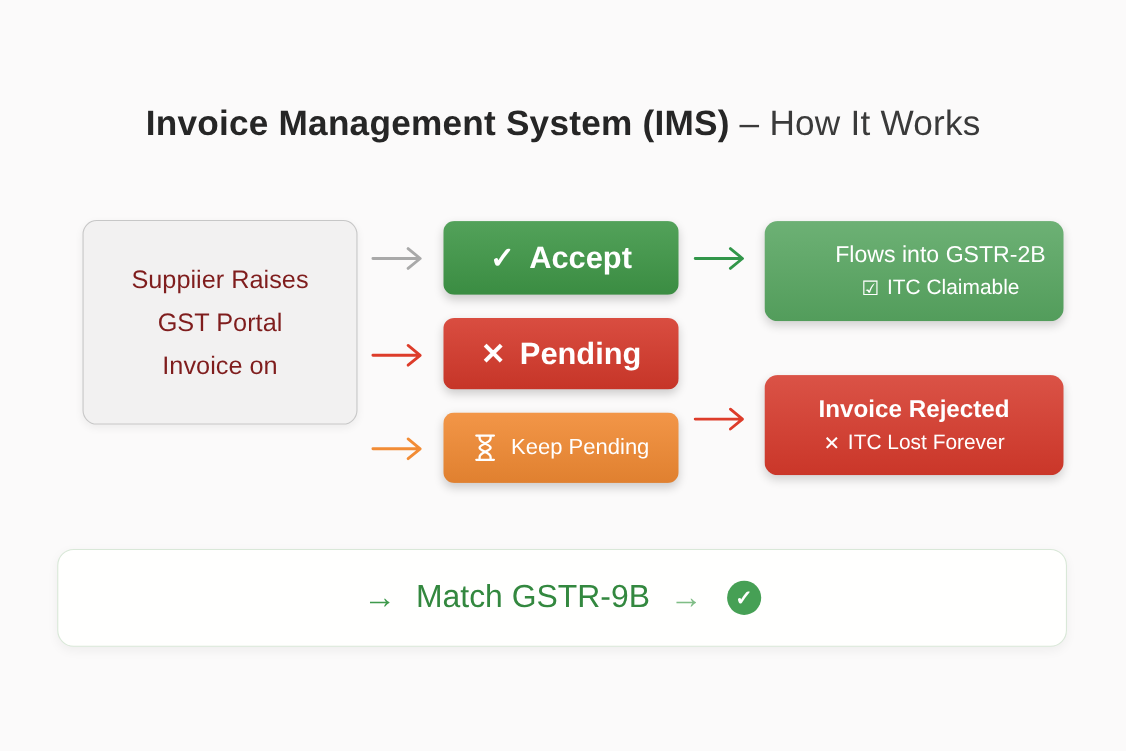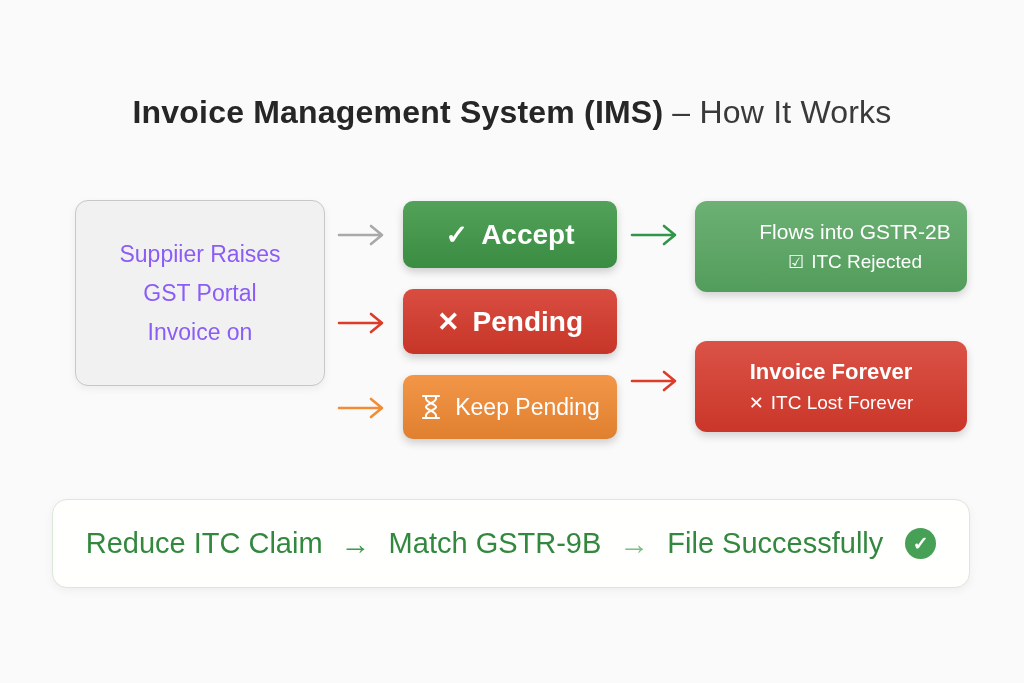--- a/index.html
+++ b/index.html
@@ -20,35 +20,35 @@
   }
   .title .bold { font-weight:700; }
   .title .light { font-weight:300; color:#3a3a3a; }
 
   
   .source-box {
     position:absolute; left:75px; top:200px; width:250px; height:186px;
     background:#f2f1f1; border:1.5px solid #c7c7c7; border-radius:13px;
     box-shadow:0 3px 8px rgba(0,0,0,.06);
     display:flex; flex-direction:column; justify-content:center; align-items:center;
-    color:#8b5cf6; font-size:23px; line-height:39px;
+    color:#7f1d1d; font-size:23px; line-height:39px;
   }
 
   
   .action-btn {
     position:absolute; left:403px; width:214px;
     border-radius:10px; color:#fff;
     background-image:linear-gradient(rgba(255,255,255,.10), rgba(0,0,0,.07));
     box-shadow:0 4px 9px rgba(0,0,0,.18);
     display:flex; align-items:center; justify-content:center; gap:13px;
     border:none; cursor:pointer; font-family:inherit;
   }
   .btn-accept  { top:201px; height:67px; font-size:28px; font-weight:600; }
   .btn-reject  { top:289px; height:65px; font-size:28px; font-weight:600; }
-  .btn-pending { top:375px; height:64px; font-size:23px; font-weight:500; }
+  .btn-pending { top:375px; height:64px; font-size:20px; font-weight:500; }
   .glyph-icon { font-weight:700; }
   .btn-accept .glyph-icon, .btn-reject .glyph-icon { font-size:27px; }
 
   
   .outcome-box {
     position:absolute; left:695px; width:272px;
     border-radius:12px; color:#fff; text-align:center;
     background-image:linear-gradient(rgba(255,255,255,.13), rgba(0,0,0,.05));
     box-shadow:0 4px 9px rgba(0,0,0,.16);
     display:flex; flex-direction:column; justify-content:center; gap:7px;
@@ -142,34 +142,32 @@
   <div class="arrow arrow-reject-out" style="color: rgb(221, 60, 42);">
     <svg viewBox="0 0 52 26" fill="none">
         <path d="M2 13 H42 M34 4 L45 13 L34 22" stroke="currentColor" stroke-width="2.6" stroke-linecap="round" stroke-linejoin="round"></path>
       </svg>
   </div>
 
   <div class="outcome-box outcome-accepted" style="background-color: rgb(87, 165, 96); padding-left: 48px;">
     <div class="outcome-line1">Flows into GSTR-2B</div>
     <div class="outcome-line2">
       <span class="mini-icon">☑</span>
-      <span>ITC Rejected</span>
+      <span>ITC Claimable</span>
     </div>
   </div>
 
   <div class="outcome-box outcome-rejected" style="background-color: rgb(213, 57, 43);">
-    <div class="outcome-line1">Invoice Forever</div>
+    <div class="outcome-line1">Invoice Rejected</div>
     <div class="outcome-line2">
       <span class="mini-icon">✕</span>
       <span>ITC Lost Forever</span>
     </div>
   </div>
 
   <div class="footer-bar">
-    <span>Reduce ITC Claim</span>
     <span class="footer-arrow a1">→</span>
     <span>Match GSTR-9B</span>
     <span class="footer-arrow a2">→</span>
-    <span>File Successfully</span>
     <span class="check-circle" style="background-color: rgb(70, 160, 85);">✓</span>
   </div>
 
 </div>
 
 </body></html>

